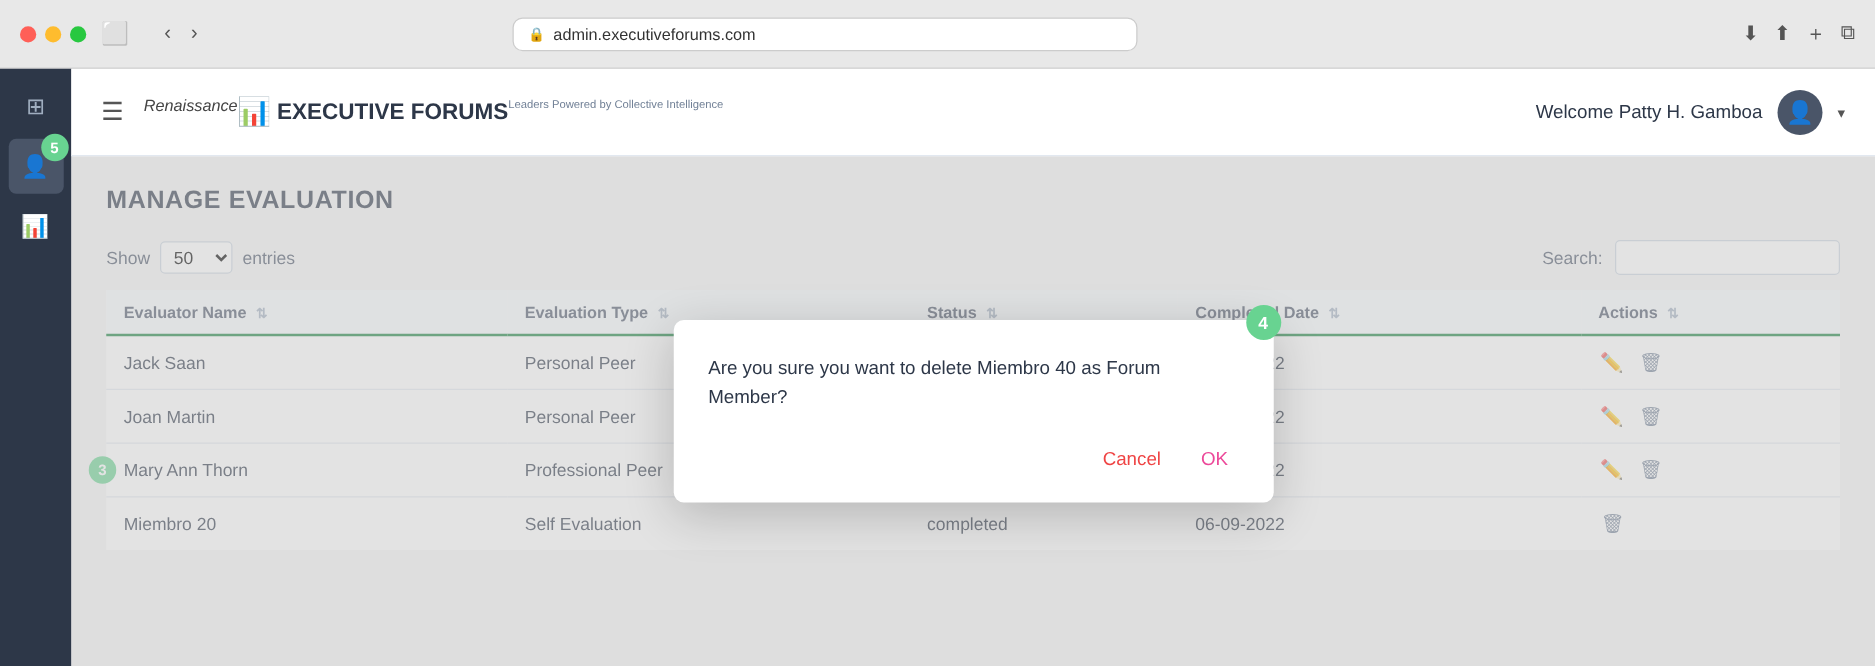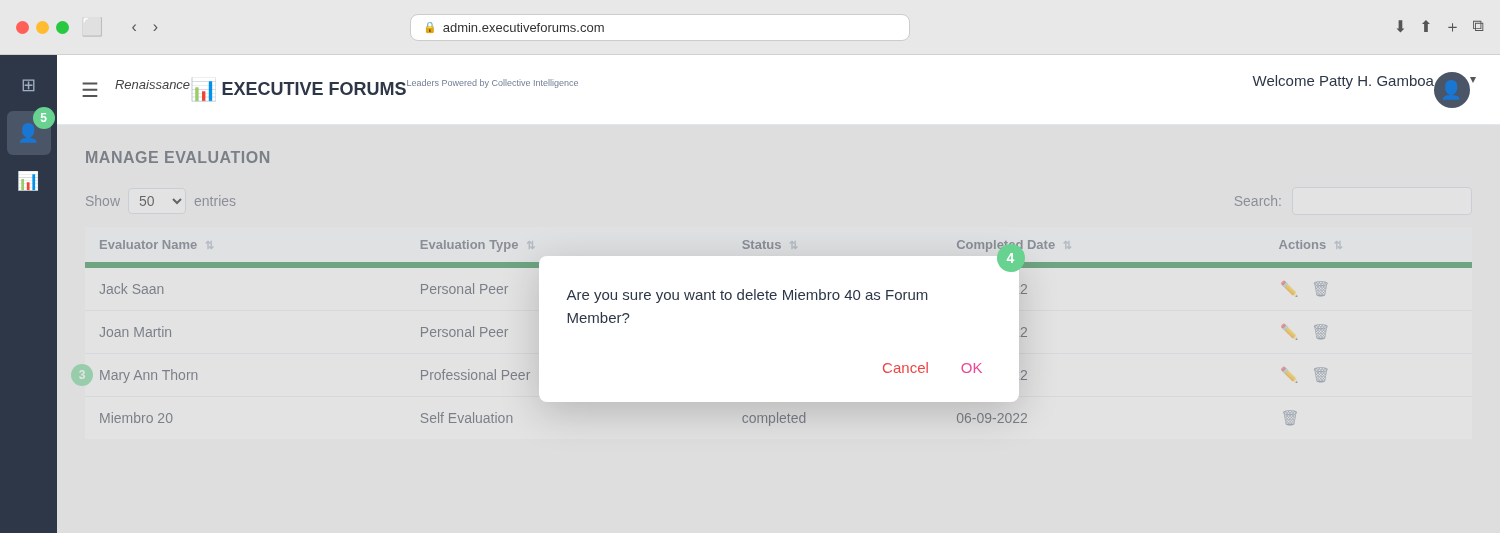--- a/index.html
+++ b/index.html
@@ -101,21 +101,21 @@
       cursor: pointer;
       color: #555;
       margin-right: 16px;
     }
     .logo-area { display: flex; }
     .logo-text { font-size: 13px; color: #444; font-style: italic; }
     .logo-brand { display: flex; align-items: center; gap: 4px; }
     .logo-brand-text { font-size: 18px; font-weight: bold; color: #2d3748; text-transform: uppercase; }
     .logo-icon { color: #38a169; font-size: 22px; }
     .logo-subtitle { font-size: 9px; color: #718096; margin-top: 1px; }
-    .header-right { margin-left: auto; display: flex; }
+    .header-right { margin-left: auto; display: flex; align-items: center; gap: 12px; }
     .welcome-text { font-size: 15px; color: #2d3748; font-weight: 500; }
     .avatar-btn {
       width: 36px;
       height: 36px;
       border-radius: 50%;
       background: #4a5568;
       color: white;
       border: none;
       font-size: 18px;
       cursor: pointer;
@@ -128,21 +128,21 @@
     .main-content { flex: 1; display: flex; flex-direction: column; overflow: hidden; }
 
     .content-area {
       flex: 1;
       padding: 24px 28px;
       overflow-y: auto;
       position: relative;
     }
 
     .page-title {
-      font-size: 16px;
+      font-size: 20px;
       font-weight: 700;
       color: #2d3748;
       text-transform: uppercase;
       margin-bottom: 20px;
       letter-spacing: 0.5px;
     }
 
     
     .table-controls {
       display: flex;
@@ -169,21 +169,21 @@
 
     
     .data-table { width: 100%; border-collapse: collapse; background: white; }
     .data-table th {
       background: #f7fafc;
       padding: 10px 14px;
       text-align: left;
       font-size: 13px;
       font-weight: 600;
       color: #4a5568;
-      border-bottom: 6px solid #15803d;
+      border-bottom: 2px solid #15803d;
       white-space: nowrap;
     }
     .data-table th .sort-icon { color: #a0aec0; margin-left: 4px; font-size: 11px; }
     .data-table td {
       padding: 10px 14px;
       font-size: 14px;
       color: #2d3748;
       border-bottom: 1px solid #e2e8f0;
     }
     .data-table tr:last-child td { border-bottom: none; }

